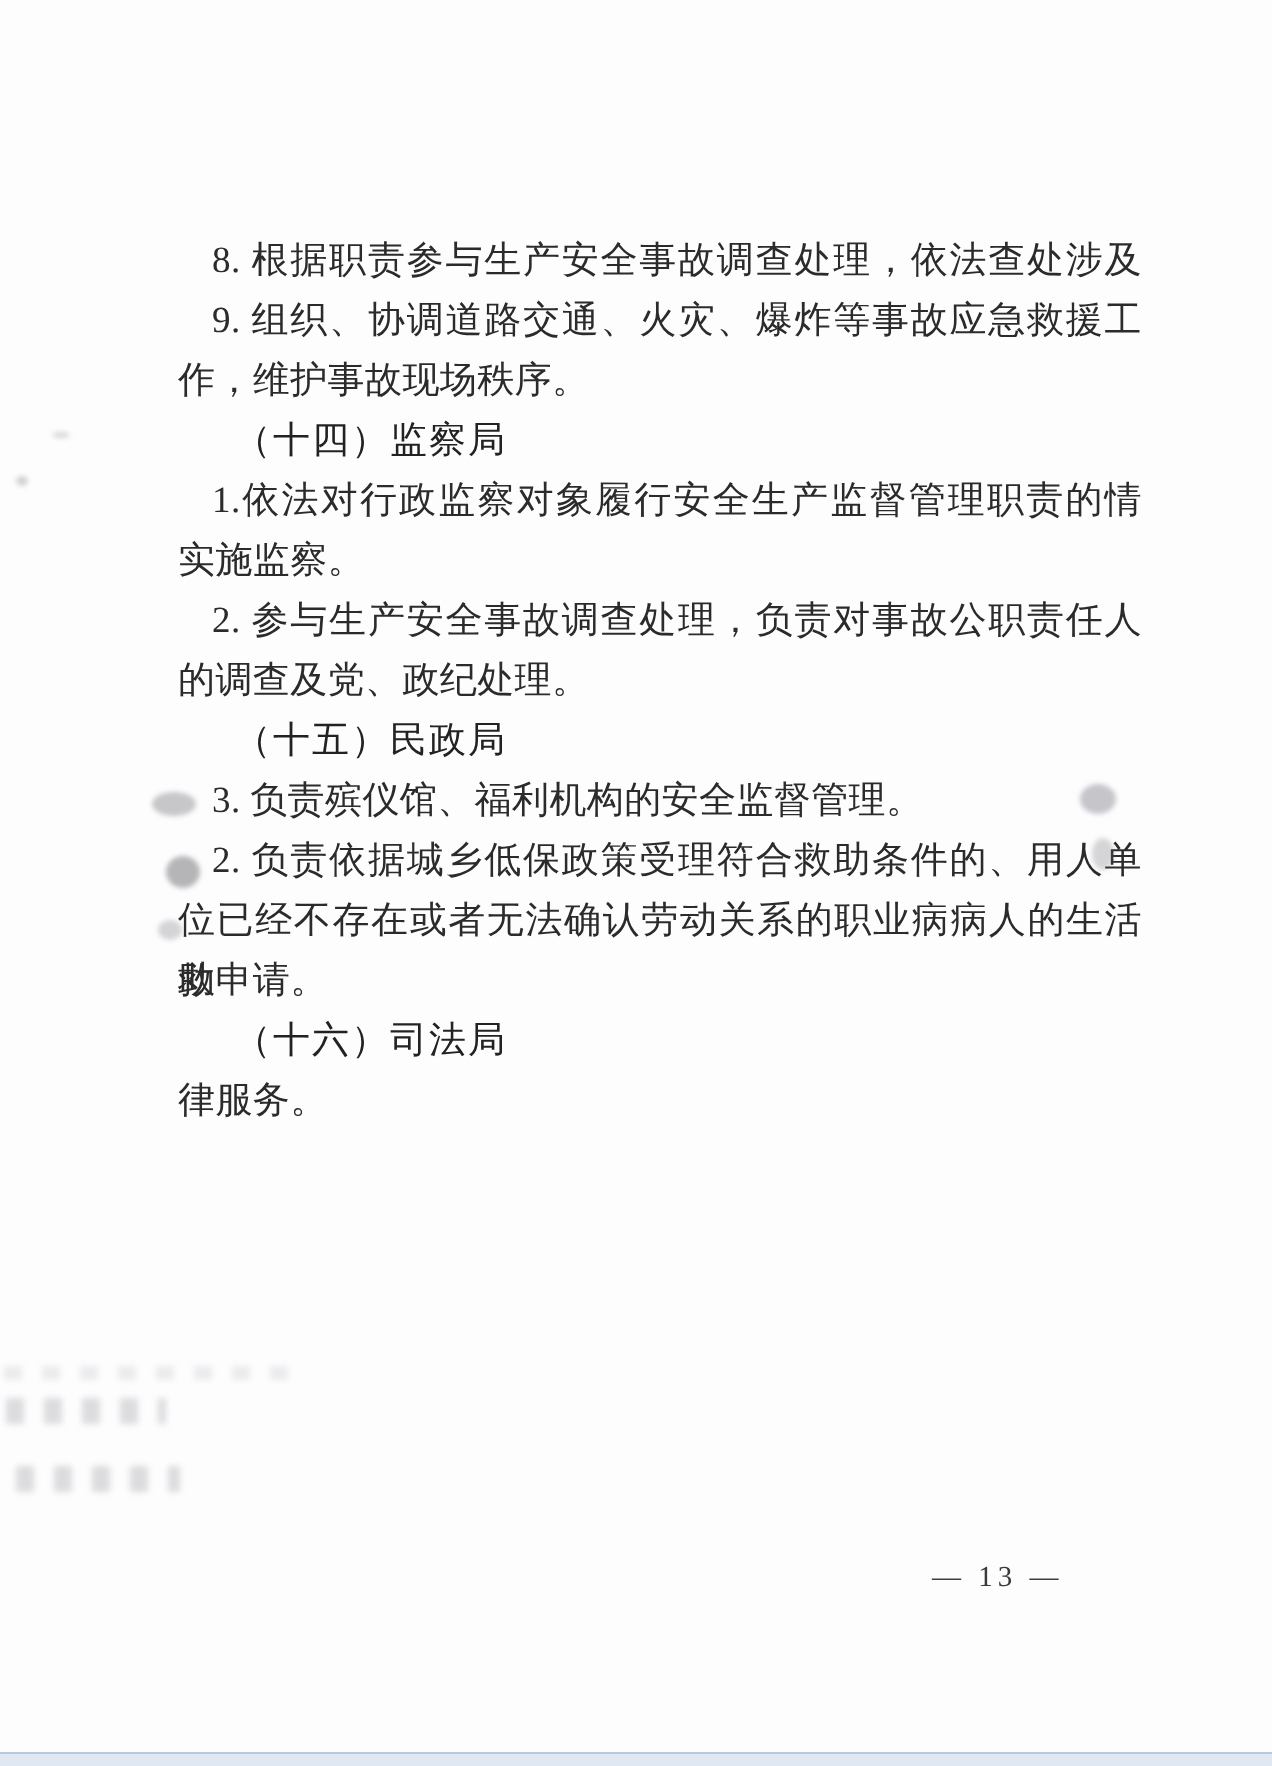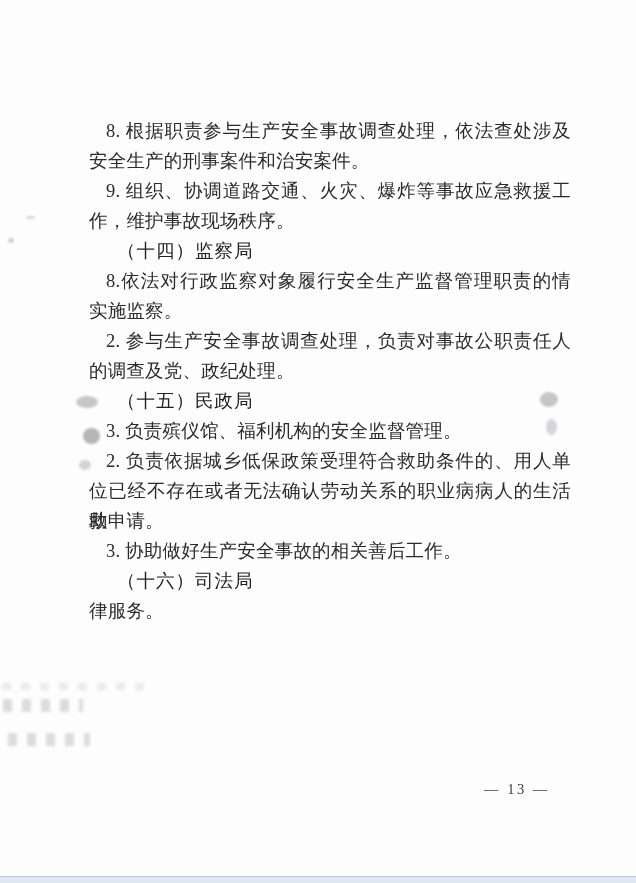--- a/index.html
+++ b/index.html
@@ -29,21 +29,21 @@
   .fill{
     white-space:normal;
     text-align:justify;
     text-align-last:justify;
     text-justify:inter-character;
   }
   .num{padding-left:17px;}
   .ind2{padding-left:37px;}
   .head{padding-left:28px;font-weight:400;letter-spacing:1px;color:#222;}
   .pagenum{
-    position:absolute;left:484px;top:781px;
+    position:absolute;left:466px;top:781px;
     font-size:14.5px;color:#3a3a3a;letter-spacing:2.5px;white-space:nowrap;
   }
   
   .smudge{position:absolute;border-radius:50%;filter:blur(1.2px);pointer-events:none;}
   .sm1{left:76px;top:396px;width:22px;height:12px;background:rgba(110,110,115,.38);}
   .sm2{left:83px;top:428px;width:17px;height:16px;background:rgba(80,80,85,.42);}
   .sm3{left:79px;top:460px;width:12px;height:10px;background:rgba(120,120,125,.30);}
   .sm4{left:540px;top:392px;width:18px;height:15px;background:rgba(100,100,110,.36);}
   .sm5{left:546px;top:419px;width:11px;height:16px;background:rgba(110,110,120,.28);}
   .sm6{left:8px;top:238px;width:6px;height:5px;background:rgba(130,130,135,.35);}
@@ -57,34 +57,32 @@
   .g2{left:8px;top:733px;width:82px;}
   .g3{left:2px;top:683px;width:150px;height:7px;opacity:.3;}
 </style>
 </head>
 <body>
 
 <div class="scan">
 
   <div class="textblock">
     <div class="line num fill">8. 根据职责参与生产安全事故调查处理，依法查处涉及</div>
-    <div class="line">安全生产的刑事案件和治安案件。</div>
     <div class="line num fill">9. 组织、协调道路交通、火灾、爆炸等事故应急救援工</div>
     <div class="line">作，维护事故现场秩序。</div>
     <div class="line head">（十四）监察局</div>
-    <div class="line num fill">8.依法对行政监察对象履行安全生产监督管理职责的情</div>
+    <div class="line num fill">1.依法对行政监察对象履行安全生产监督管理职责的情</div>
     <div class="line">实施监察。</div>
     <div class="line num fill">2. 参与生产安全事故调查处理，负责对事故公职责任人</div>
     <div class="line">的调查及党、政纪处理。</div>
     <div class="line head">（十五）民政局</div>
     <div class="line num">3. 负责殡仪馆、福利机构的安全监督管理。</div>
     <div class="line num fill">2. 负责依据城乡低保政策受理符合救助条件的、用人单</div>
     <div class="line fill">位已经不存在或者无法确认劳动关系的职业病病人的生活救</div>
     <div class="line">助申请。</div>
-    <div class="line num">3. 协助做好生产安全事故的相关善后工作。</div>
     <div class="line head">（十六）司法局</div>
     <div class="line">律服务。</div>
   </div>
 
   <div class="pagenum">— 13 —</div>
 
   <div class="smudge sm1"></div>
   <div class="smudge sm2"></div>
   <div class="smudge sm3"></div>
   <div class="smudge sm4"></div>

